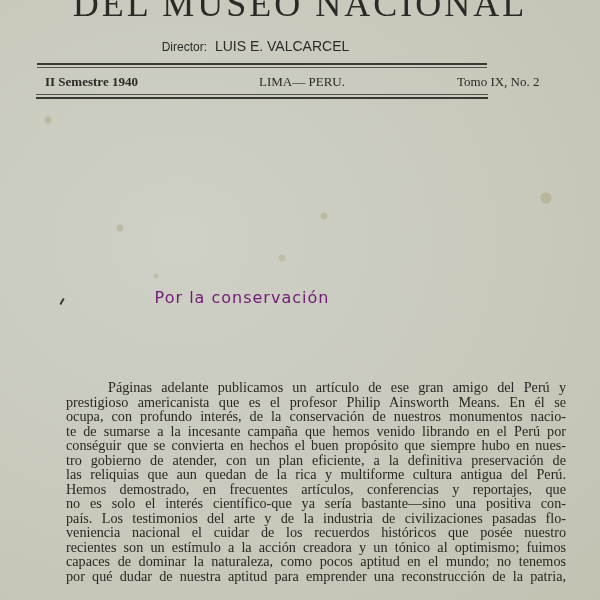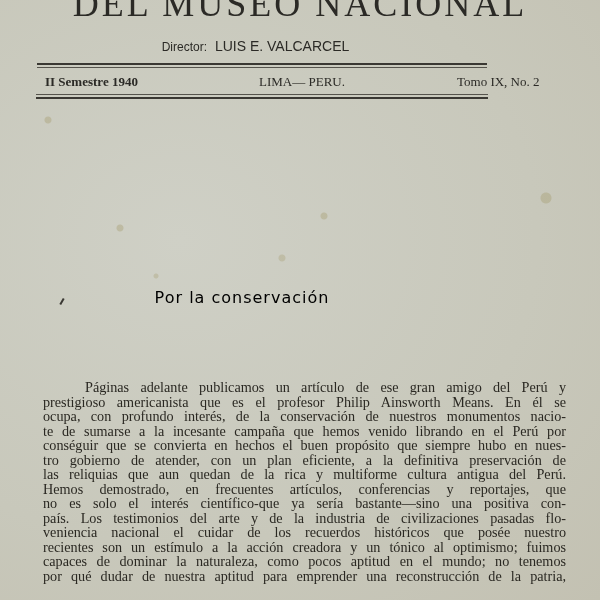--- a/index.html
+++ b/index.html
@@ -40,28 +40,28 @@
     .issue-semester { left: 12px; font-weight: bold; }
     .issue-place { left: 226px; text-align: right; }
     .issue-volume { left: 424px; }
     .stray-mark {
       position: absolute; left: 61px; top: 298px; width: 2px; height: 7px;
       background: #3a3833; transform: rotate(30deg);
     }
     .article-title {
       position: absolute; left: 0; top: 284px; width: 484px; text-align: center;
       font-family: "DejaVu Sans", sans-serif; font-size: 16px; letter-spacing: 1px;
-      line-height: 27px; color: #000000;
+      line-height: 27px; color: #701a75;
     }
     .article-body {
       position: absolute; left: 43px; top: 380px; width: 523px;
       font-family: "Liberation Serif", serif; font-size: 14.2px; line-height: 14.5px;
       color: #2a2822; text-align: justify;
     }
-    .article-body .line { display: block; white-space: nowrap; text-align-last: justify; text-align: justify; height: 14.5px; }
+    .article-body .line { display: block; white-space: nowrap; text-align-last: justify; text-align: justify; height: 14.5px; margin-left: 23px; }
     .article-body .line.indent { padding-left: 42px; }
   </style>
 </head>
 <body>
 
 <div class="masthead">DEL MUSEO NACIONAL</div>
 
 <div class="director">
   <span class="dlabel">Director:</span>
   <span>LUIS E. VALCARCEL</span>

